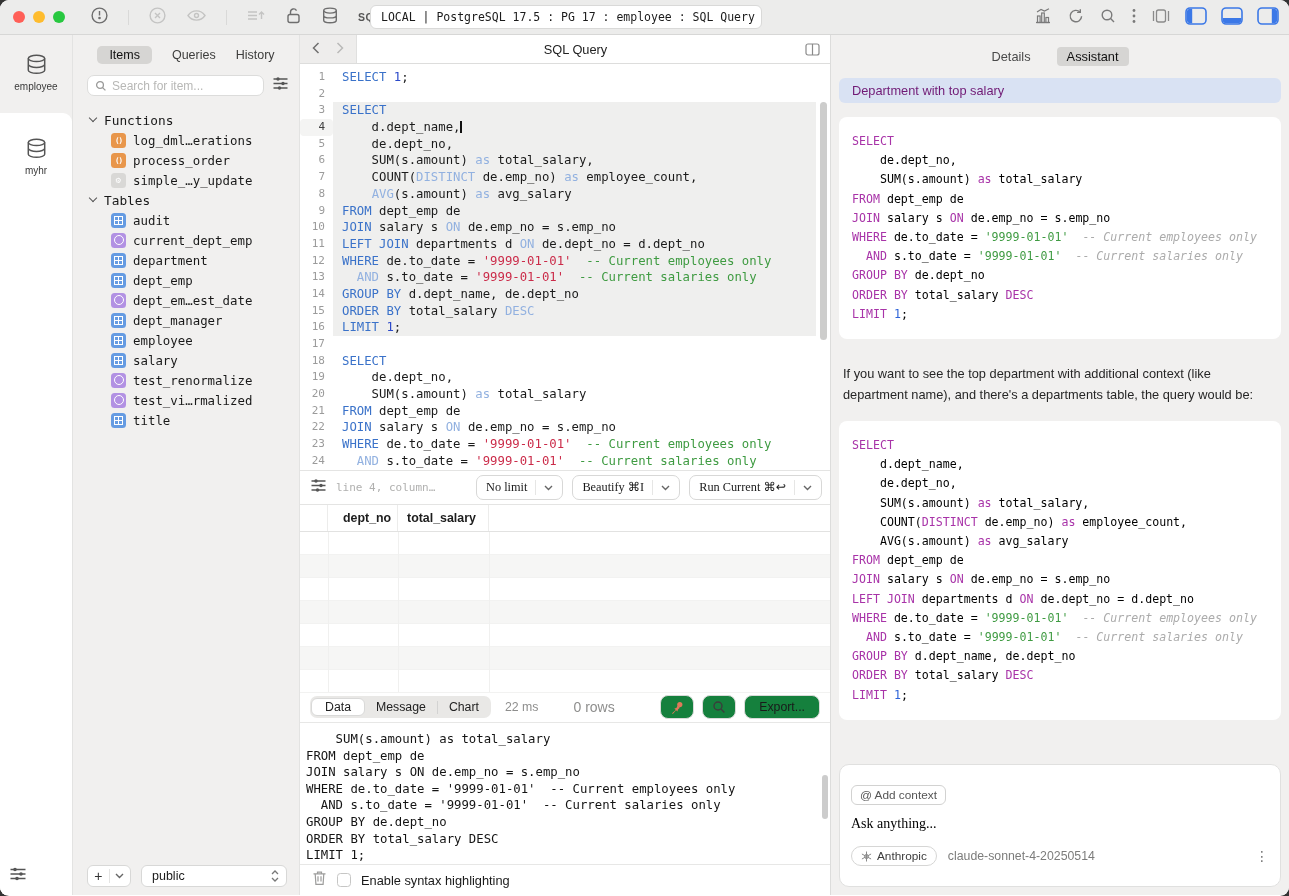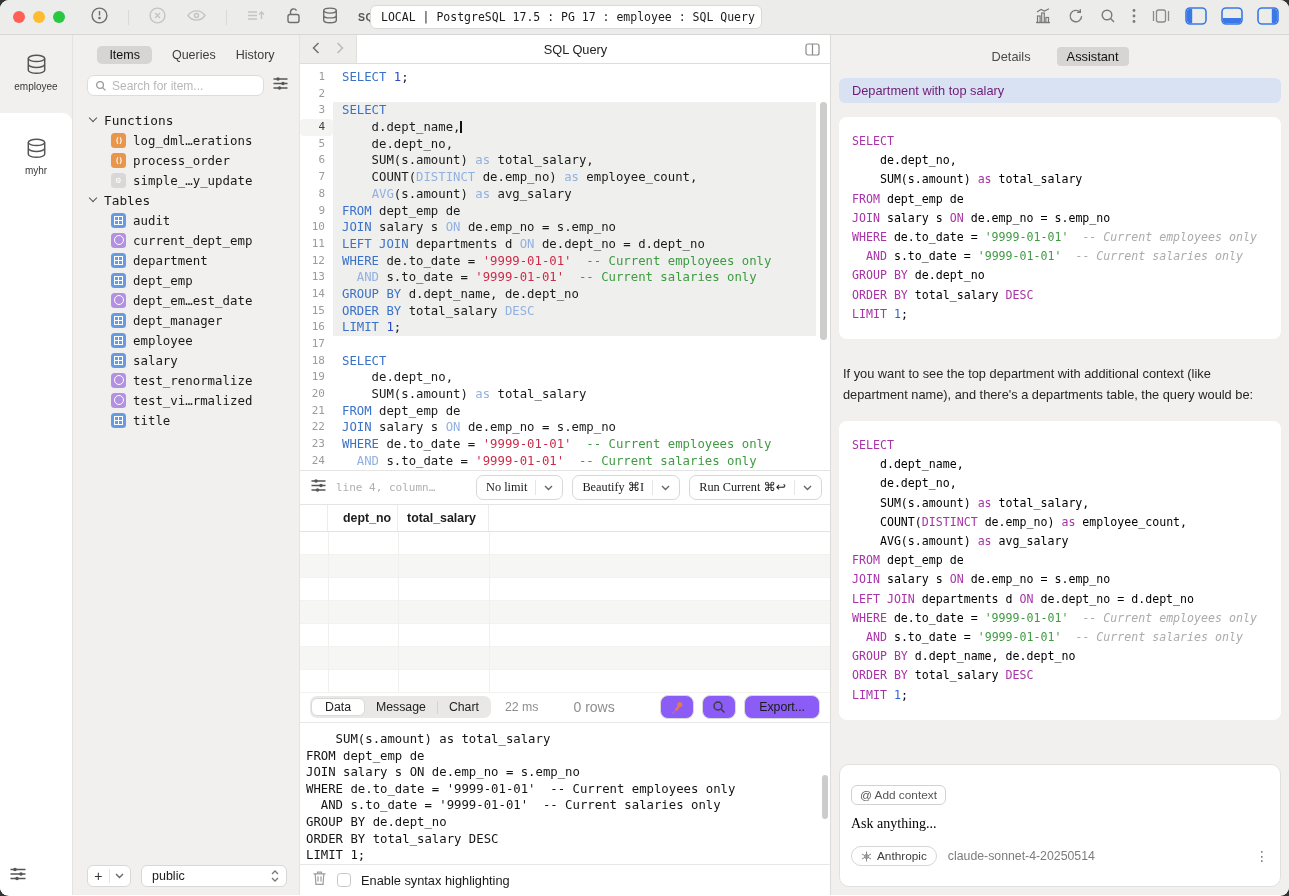--- a/index.html
+++ b/index.html
@@ -95,21 +95,21 @@
   .gvline{position:absolute;top:27px;bottom:0;width:1px;background:#f0f0ef;}
 
   .resultsbar{height:30px;display:flex;align-items:center;gap:6px;padding:0 10px;flex:none;}
   .segmented{background:#e9e8e6;border-radius:7px;height:22px;display:flex;align-items:center;padding:1px;font-size:12.3px;color:#222;}
   .seg{padding:2px 11px;}
   .seg.active{background:#fff;border:1px solid #d9d9d8;border-radius:6px;padding:1px 13px;}
   .seg-div{width:1px;height:13px;background:#d3d3d2;}
   .elapsed{font-size:12.3px;color:#8e8e8d;margin-left:8px;}
   .rowcount{font-size:14px;color:#8e8e8d;margin-left:-7px;padding-left:36px;}
   .rb-right{margin-left:auto;display:flex;gap:8px;align-items:center;}
-  .icon-btn{height:24px;min-width:34px;background:#8b5cf6;border:1px solid #dadad9;border-radius:8px;display:flex;align-items:center;justify-content:center;}
+  .icon-btn{height:24px;min-width:34px;background:#15803d;border:1px solid #dadad9;border-radius:8px;display:flex;align-items:center;justify-content:center;}
   .export-btn{padding:0 14px;font-size:12.3px;color:#1a1a1a;}
 
   .msgpanel{height:142px;border-top:1px solid #e7e7e6;position:relative;padding:8px 0 0 6px;font-family:"DejaVu Sans Mono",monospace;font-size:12.3px;line-height:16.6px;color:#141414;flex:none;overflow:hidden;}
   .msg-line{white-space:pre;}
   .msg-scroll{position:absolute;right:2px;top:52px;width:6px;height:44px;background:#ccc;border-radius:3px;}
 
   .bottombar{height:31px;border-top:1px solid #e7e7e6;display:flex;align-items:center;gap:10px;padding:0 12px;flex:none;}
   .checkbox{width:14px;height:14px;border:1px solid #c6c6c5;border-radius:3.5px;background:#fff;flex:none;}
   .cb-label{font-size:12.8px;color:#1a1a1a;}
 

